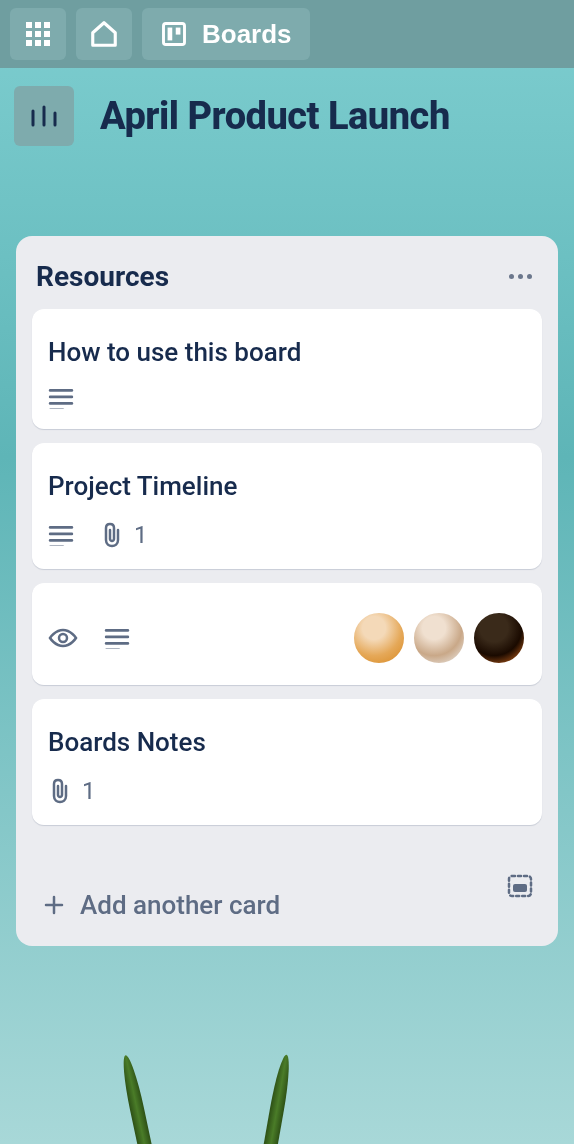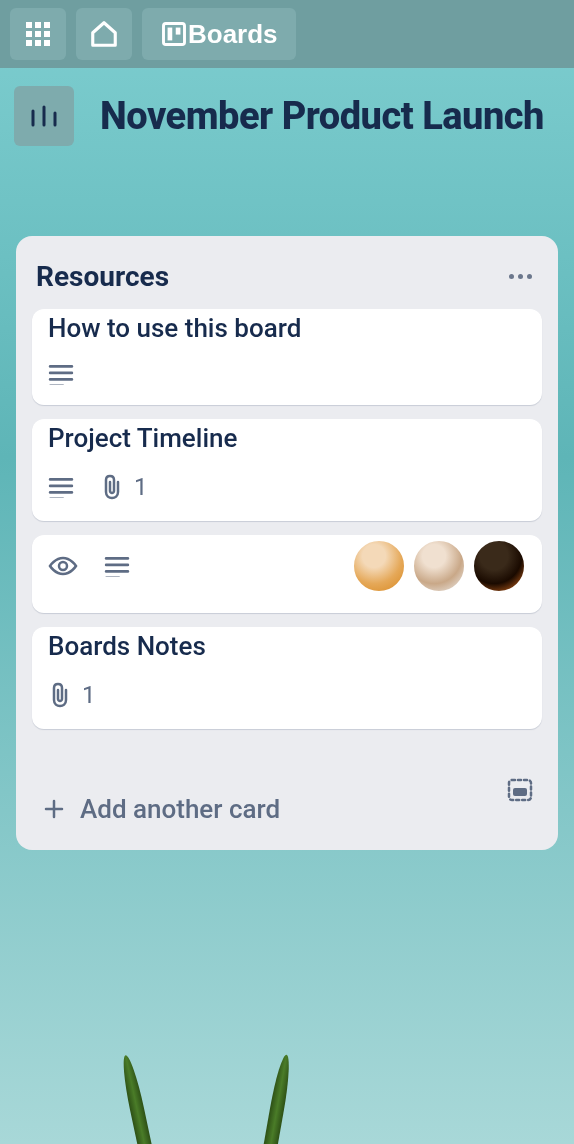--- a/index.html
+++ b/index.html
@@ -32,20 +32,21 @@
       height: 52px;
       width: 56px;
       display: flex;
       align-items: center;
       justify-content: center;
       cursor: pointer;
     }
     .topbar-btn-boards {
       width: auto;
       padding: 0 18px;
+      gap: 14px;
     }
     .topbar-btn-boards-label {
       color: #fff;
       font-size: 26px;
       font-weight: 700;
     }
     .apps-grid {
       display: grid;
       grid-template-columns: repeat(3, 6px);
       grid-template-rows: repeat(3, 6px);
@@ -108,21 +109,21 @@
       width: 5px;
       height: 5px;
       background: #6b778c;
       border-radius: 50%;
     }
     
     
     .card {
       background: #fff;
       border-radius: 12px;
-      padding: 4px 16px 20px 16px;
+      padding: 28px 16px 20px 16px;
       margin-bottom: 14px;
       box-shadow: 0 1px 1px rgba(9,30,66,0.15);
       cursor: pointer;
     }
     .card-title {
       color: #172b4d;
       font-size: 26px;
       font-weight: 500;
       margin-bottom: 20px;
     }
@@ -239,21 +240,21 @@
 </div>
 
 <div class="board-header">
   <div class="board-icon-box">
     <svg width="30" height="22" viewBox="0 0 30 22" fill="none" stroke="#172b4d" stroke-width="3" stroke-linecap="round">
       <line x1="4" y1="6" x2="4" y2="20"></line>
       <line x1="15" y1="2" x2="15" y2="20"></line>
       <line x1="26" y1="8" x2="26" y2="20"></line>
     </svg>
   </div>
-  <h1 class="board-title">November Product Launch</h1>
+  <h1 class="board-title">April Product Launch</h1>
 </div>
 
 <div class="list">
   <div class="list-header">
     <h2 class="list-title">Resources</h2>
     <div class="list-menu">
       <span></span>
       <span></span>
       <span></span>
     </div>

